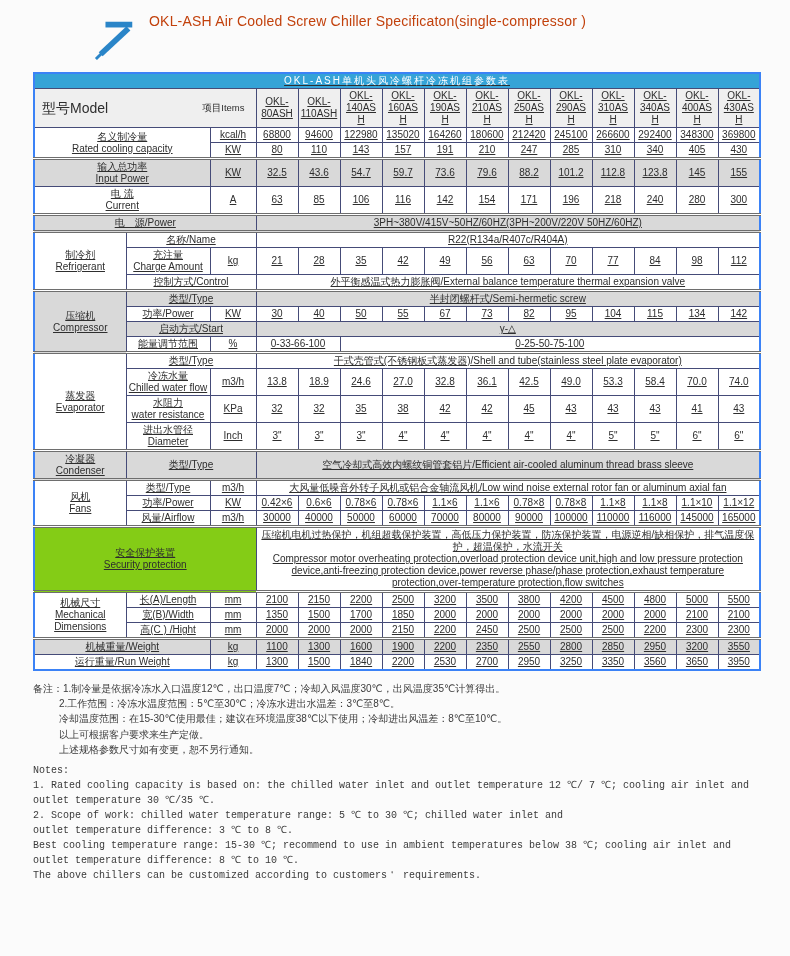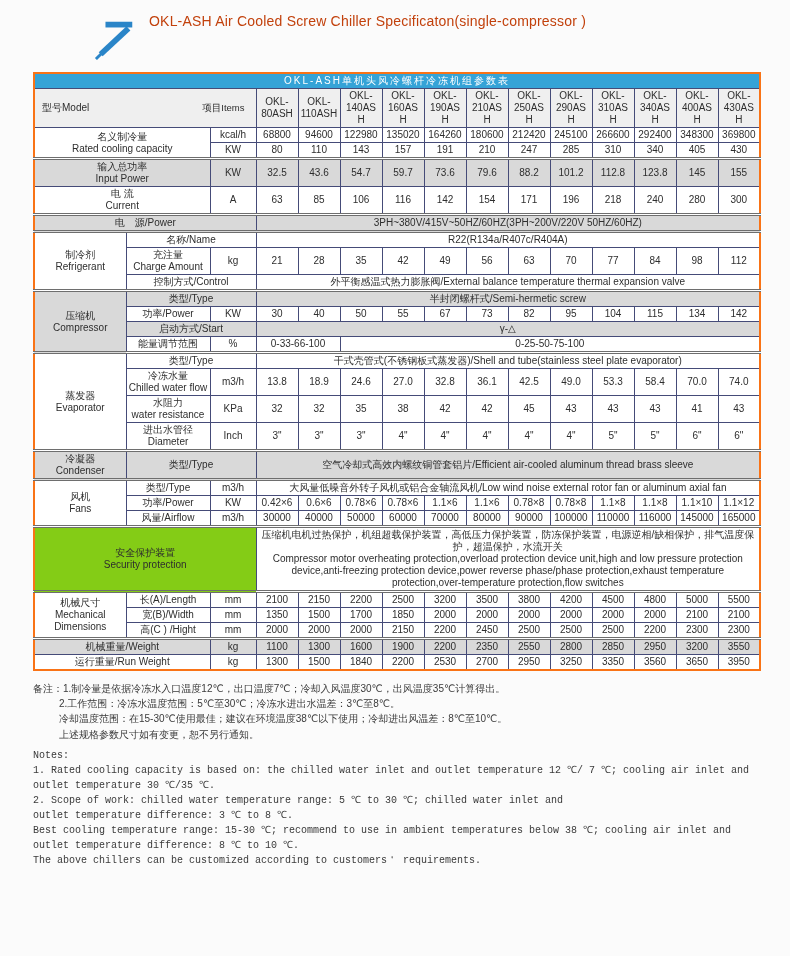--- a/index.html
+++ b/index.html
@@ -6,37 +6,37 @@
   body{font-family:"Liberation Sans","DejaVu Sans",sans-serif;color:#2e2e2e;}
   .page{position:relative;width:790px;height:956px;box-sizing:border-box;padding:12px 31px 0 33px;overflow:hidden;background:#fbfbfb;}
 
   
   .title-row{display:flex;align-items:flex-start;gap:10px;margin-left:60px;margin-bottom:12px;}
   .logo{flex:0 0 auto;margin-top:4px;}
   .t-zh{font-size:21px;letter-spacing:1px;color:#3a3a3a;line-height:1.25;}
   .t-en{font-size:14px;color:#c2410c;letter-spacing:.2px;margin-top:1px;}
 
   
-  table.spec{border-collapse:collapse;width:726px;table-layout:fixed;border:2px solid #f97316;background:#fff;}
+  table.spec{border-collapse:collapse;width:726px;table-layout:fixed;border:2px solid #3b82f6;background:#fff;text-decoration:underline;}
   table.spec td{border:1px solid #454b78;padding:1px 2px;text-align:center;vertical-align:middle;
     font-size:10px;line-height:1.2;white-space:pre-line;word-wrap:break-word;}
   td.c-banner{background:#35a3d7;color:#fff;font-size:13px;letter-spacing:2px;padding:3px 0;border-bottom:2px solid #454b78;}
   tr.head td{background:#efefef;height:36px;}
   tr.shade td{background:#d9d9d9;}
   td.shade{background:#84cc16;}
   tr.sep td{border-top:3px double #6e6e6e;}
   td.fd{border-left:3px double #6e6e6e;}
   td.c-group,td.c-label{font-size:9px;line-height:1.25;}
   td.c-unit{font-size:9.5px;}
   td.c-data{font-size:9.5px;}
   td.c-span{font-size:10px;}
   td.c-sec{text-align:left;white-space:pre-line;font-size:9.5px;line-height:1.5;padding:4px 6px;}
   td.c-corner{position:relative;
     background:linear-gradient(to bottom right,rgba(0,0,0,0) 49.5%,#8b8fa8 49.5%,#8b8fa8 50.6%,rgba(0,0,0,0) 50.6%),#efefef;}
-  .corner-model{position:absolute;left:7px;top:50%;transform:translateY(-50%);font-size:10px;}
+  .corner-model{position:absolute;left:7px;top:50%;transform:translateY(-50%);font-size:14px;}
   .corner-items{position:absolute;right:11px;top:50%;transform:translateY(-50%);font-size:9.5px;}
 
   
   .notes{margin-top:10px;font-size:10px;color:#3a3a3a;}
   .notes-zh div{line-height:1.52;}
   .notes-zh div:not(:first-child){padding-left:26px;}
   .notes-en{margin-top:6px;font-family:Liberation Mono, monospace;}
   .notes-en div{line-height:1.5;}
 </style>
 </head>
@@ -424,20 +424,21 @@
           <td class="c-data">3650</td>
           <td class="c-data">3950</td>
         </tr>
       </tbody>
   </table>
 
   <div class="notes notes-zh">
     <div>备注：1.制冷量是依据冷冻水入口温度12℃，出口温度7℃；冷却入风温度30℃，出风温度35℃计算得出。</div>
     <div>2.工作范围：冷冻水温度范围：5℃至30℃；冷冻水进出水温差：3℃至8℃。</div>
     <div>冷却温度范围：在15-30℃使用最佳；建议在环境温度38℃以下使用；冷却进出风温差：8℃至10℃。</div>
+    <div>以上可根据客户要求来生产定做。</div>
     <div>上述规格参数尺寸如有变更，恕不另行通知。</div>
   </div>
 
   <div class="notes notes-en">
     <div>Notes:</div>
     <div>1. Rated cooling capacity is based on: the chilled water inlet and outlet temperature 12 ℃/ 7 ℃; cooling air inlet and outlet temperature 30 ℃/35 ℃.</div>
     <div>2. Scope of work: chilled water temperature range: 5 ℃ to 30 ℃; chilled water inlet and</div>
     <div>outlet temperature difference: 3 ℃ to 8 ℃.</div>
     <div>Best cooling temperature range: 15-30 ℃; recommend to use in ambient temperatures below 38 ℃; cooling air inlet and outlet temperature difference: 8 ℃ to 10 ℃.</div>
     <div>The above chillers can be customized according to customers＇  requirements.</div>

